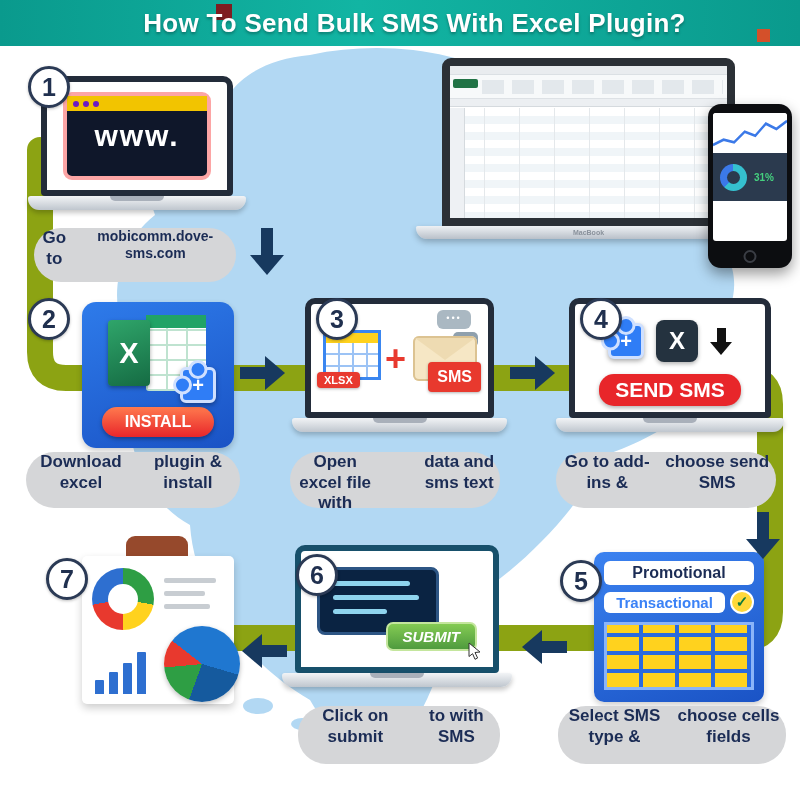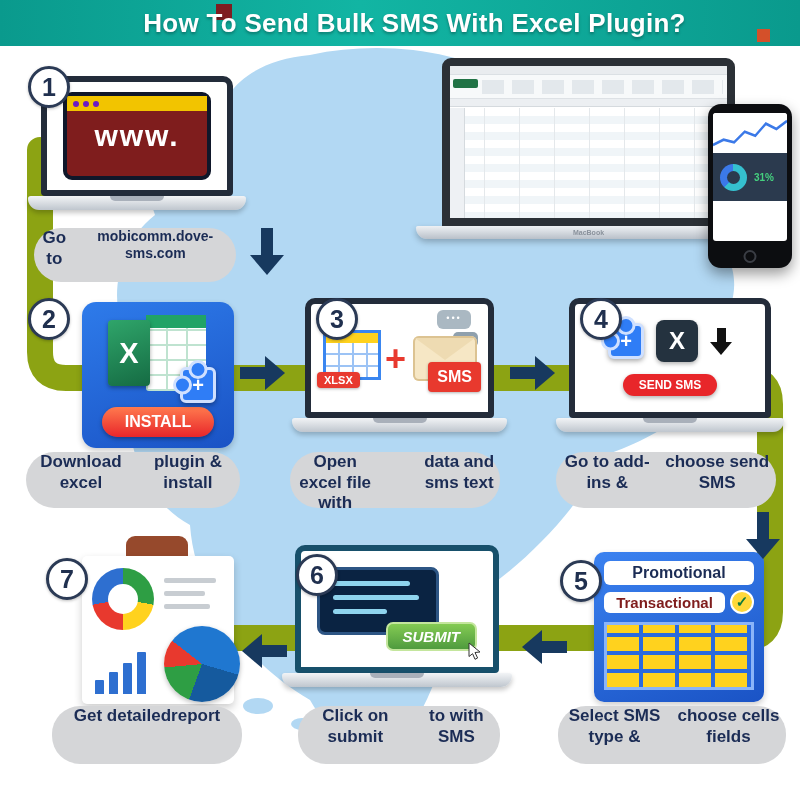--- a/index.html
+++ b/index.html
@@ -40,22 +40,22 @@
   .laptop { position:absolute; z-index:4; }
   .laptop .screen { border:6px solid #232c3a; border-radius:10px 10px 4px 4px;
     background:#fff; position:relative; overflow:hidden; margin:0 13px; }
   .laptop .base { height:14px; background:linear-gradient(180deg,#f2f4f6,#bfc6ce);
     border-radius:3px 3px 12px 12px; box-shadow:0 3px 5px rgba(0,0,0,.22); position:relative; }
   .laptop .base::after { content:""; position:absolute; left:50%; transform:translateX(-50%);
     top:0; width:54px; height:5px; background:#a9b0ba; border-radius:0 0 6px 6px; }
 
   
   .s1 { height:120px; background:linear-gradient(150deg,#6f1fd4,#51129e); }
-  .browser { position:absolute; inset:10px 16px; background:#7f1d1d;
-    border:4px solid #0f172a; border-radius:9px; }
+  .browser { position:absolute; inset:10px 16px; background:#0f172a;
+    border:4px solid #fca5a5; border-radius:9px; }
   .browser .bar { height:15px; background:#f2c400; display:flex; align-items:center;
     gap:4px; padding:0 6px; }
   .browser .dot { width:6px; height:6px; border-radius:50%; background:#6a1cc4; }
   .browser .www { color:#fff; font-weight:bold; font-size:30px; text-align:center;
     margin-top:8px; letter-spacing:2px; }
 
   
   .tile2 { position:absolute; left:82px; top:302px; width:152px; height:146px;
     background:linear-gradient(160deg,#2e7bea,#1a53c5); border-radius:14px; z-index:4;
     display:flex; flex-direction:column; align-items:center;
@@ -115,31 +115,31 @@
   .s4 { height:120px; background:linear-gradient(130deg,#39b54a 0%,#b9d21a 55%,#ffe800 100%);
     display:flex; flex-direction:column; align-items:center; }
   .s4-row { display:flex; align-items:center; gap:12px; margin-top:16px; }
   .x-square { width:42px; height:42px; background:#24323f; border-radius:8px; color:#fff;
     font-size:24px; font-weight:bold; display:flex; align-items:center; justify-content:center;
     box-shadow:0 2px 4px rgba(0,0,0,.3); }
   .dl-arrow { display:flex; flex-direction:column; align-items:center; }
   .dl-arrow .sh { width:9px; height:14px; background:#111; }
   .dl-arrow .hd { width:0; height:0; border:solid transparent; border-width:13px 11px 0 11px;
     border-top-color:#111; }
-  .pill-sendsms { margin-top:12px; padding:4px 16px; font-size:12px; background:#e8262a;
+  .pill-sendsms { margin-top:12px; padding:4px 16px; font-size:21px; background:#e8262a;
     border-radius:15px; box-shadow:0 2px 4px rgba(0,0,0,.3); }
 
   
   .tile5 { position:absolute; left:594px; top:552px; width:170px; height:150px;
     background:linear-gradient(160deg,#3b82f0,#1a53c5); border-radius:10px; z-index:4;
     padding:9px 10px; box-shadow:0 3px 6px rgba(0,0,0,.2); }
   .opt1 { background:#fff; color:#1b2c55; font-weight:bold; font-size:16px; border-radius:6px;
     text-align:center; padding:3px 0; }
   .opt-row { display:flex; align-items:center; gap:5px; margin-top:5px; }
-  .opt2 { background:#fff; color:#7f1d1d; font-weight:bold; font-size:15px; border-radius:6px;
+  .opt2 { background:#fff; color:#3b82f6; font-weight:bold; font-size:15px; border-radius:6px;
     padding:2px 4px; flex:1; text-align:center; }
   .check { width:24px; height:24px; border-radius:50%; background:#ffd83a; color:#0f7a3c;
     font-weight:bold; font-size:15px; display:flex; align-items:center; justify-content:center;
     border:2px solid #fff; flex:0 0 auto; }
   .grid5 { margin-top:8px; height:68px; border:3px solid #8ab4f8;
     background:repeating-linear-gradient(90deg, transparent 0 32px, #2a6ade 32px 36px),
                repeating-linear-gradient(0deg, transparent 0 14px, #2a6ade 14px 18px), #ffd21e; }
 
   
   .s6 { height:128px; background:#0e2f57;font-style:italic; }
@@ -436,18 +436,14 @@
         </div>
       <div class="r-bars">
           <i></i>
           <i></i>
           <i></i>
           <i></i>
         </div>
       <div class="r-pie"></div>
     </div>
   </div>
-  <div class="caption" style="left:52px; top:706px; width:190px; height:58px;">
-    <span>Get detailed</span>
-    <span>report</span>
-  </div>
 
 </div>
 
 </body></html>

